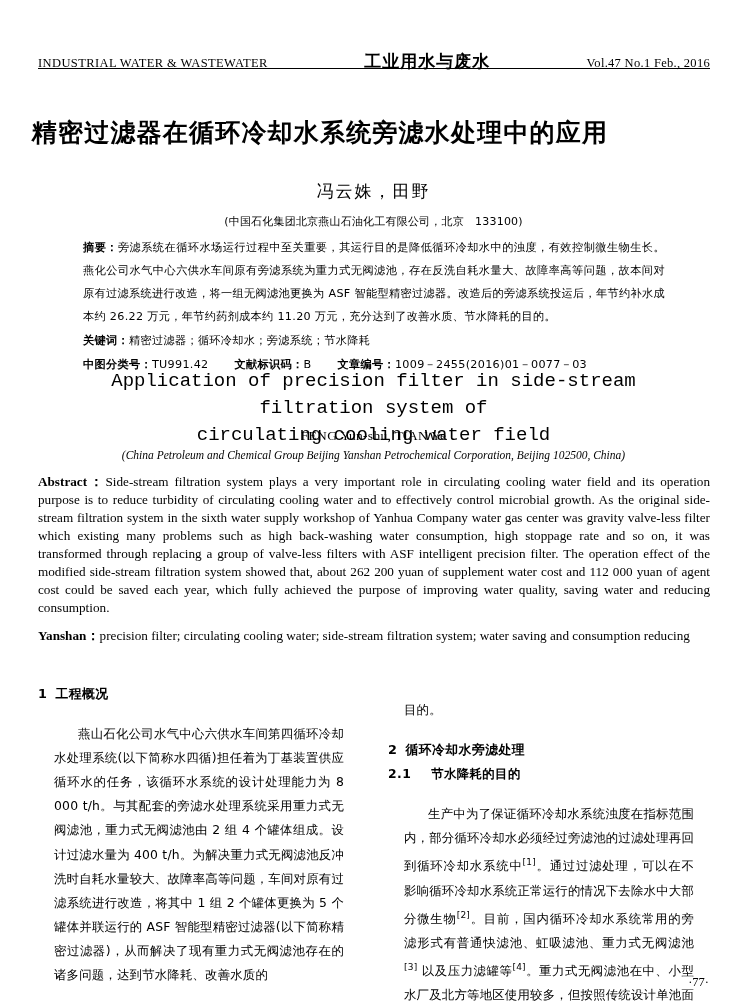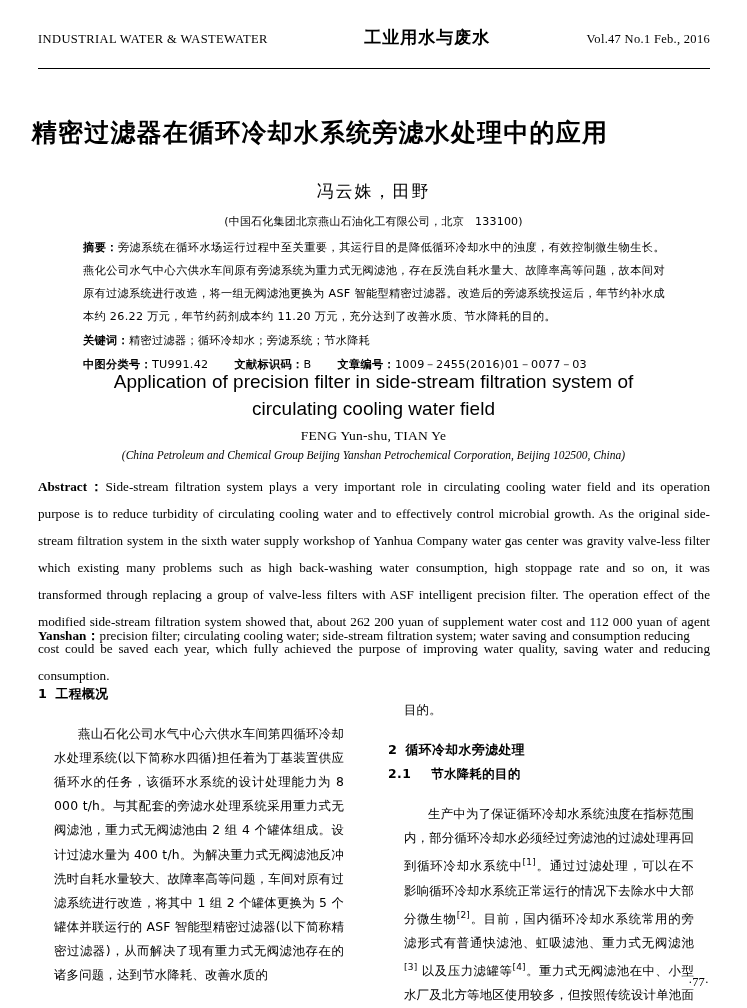--- a/index.html
+++ b/index.html
@@ -20,21 +20,21 @@
     width: 747px;
     height: 1008px;
     padding: 0;
     box-sizing: border-box;
   }
 
   
   .runhead {
     position: absolute;
     left: 38px;
-    top: 26px;
+    top: 50px;
     width: 672px;
     display: flex;
     align-items: baseline;
     justify-content: space-between;
     text-align: right;
   }
   .runhead-left {
     font-family: "Liberation Serif", serif;
     font-size: 12.5px;
     letter-spacing: 0.4px;
@@ -121,21 +121,21 @@
     width: 26px;
   }
 
   
   .en-title {
     position: absolute;
     left: 60px;
     top: 368px;
     width: 627px;
     text-align: center;
-    font-family: Liberation Sans, sans-serif;
+    font-family: Liberation Mono, monospace;
     font-size: 19px;
     line-height: 27px;
   }
   .en-authors {
     position: absolute;
     left: 0;
     top: 428px;
     width: 747px;
     text-align: center;
     font-family: "Liberation Serif", serif;
@@ -153,21 +153,21 @@
     font-size: 11.5px;
   }
 
   .en-abs {
     position: absolute;
     left: 38px;
     top: 473px;
     width: 672px;
     font-family: "Liberation Serif", serif;
     font-size: 13.2px;
-    line-height: 27px;
+    line-height: 18px;
     text-align: justify;
   }
   .en-abs b, .en-kw b {
     font-weight: bold;
   }
   .en-kw {
     position: absolute;
     left: 38px;
     top: 625px;
     width: 672px;

